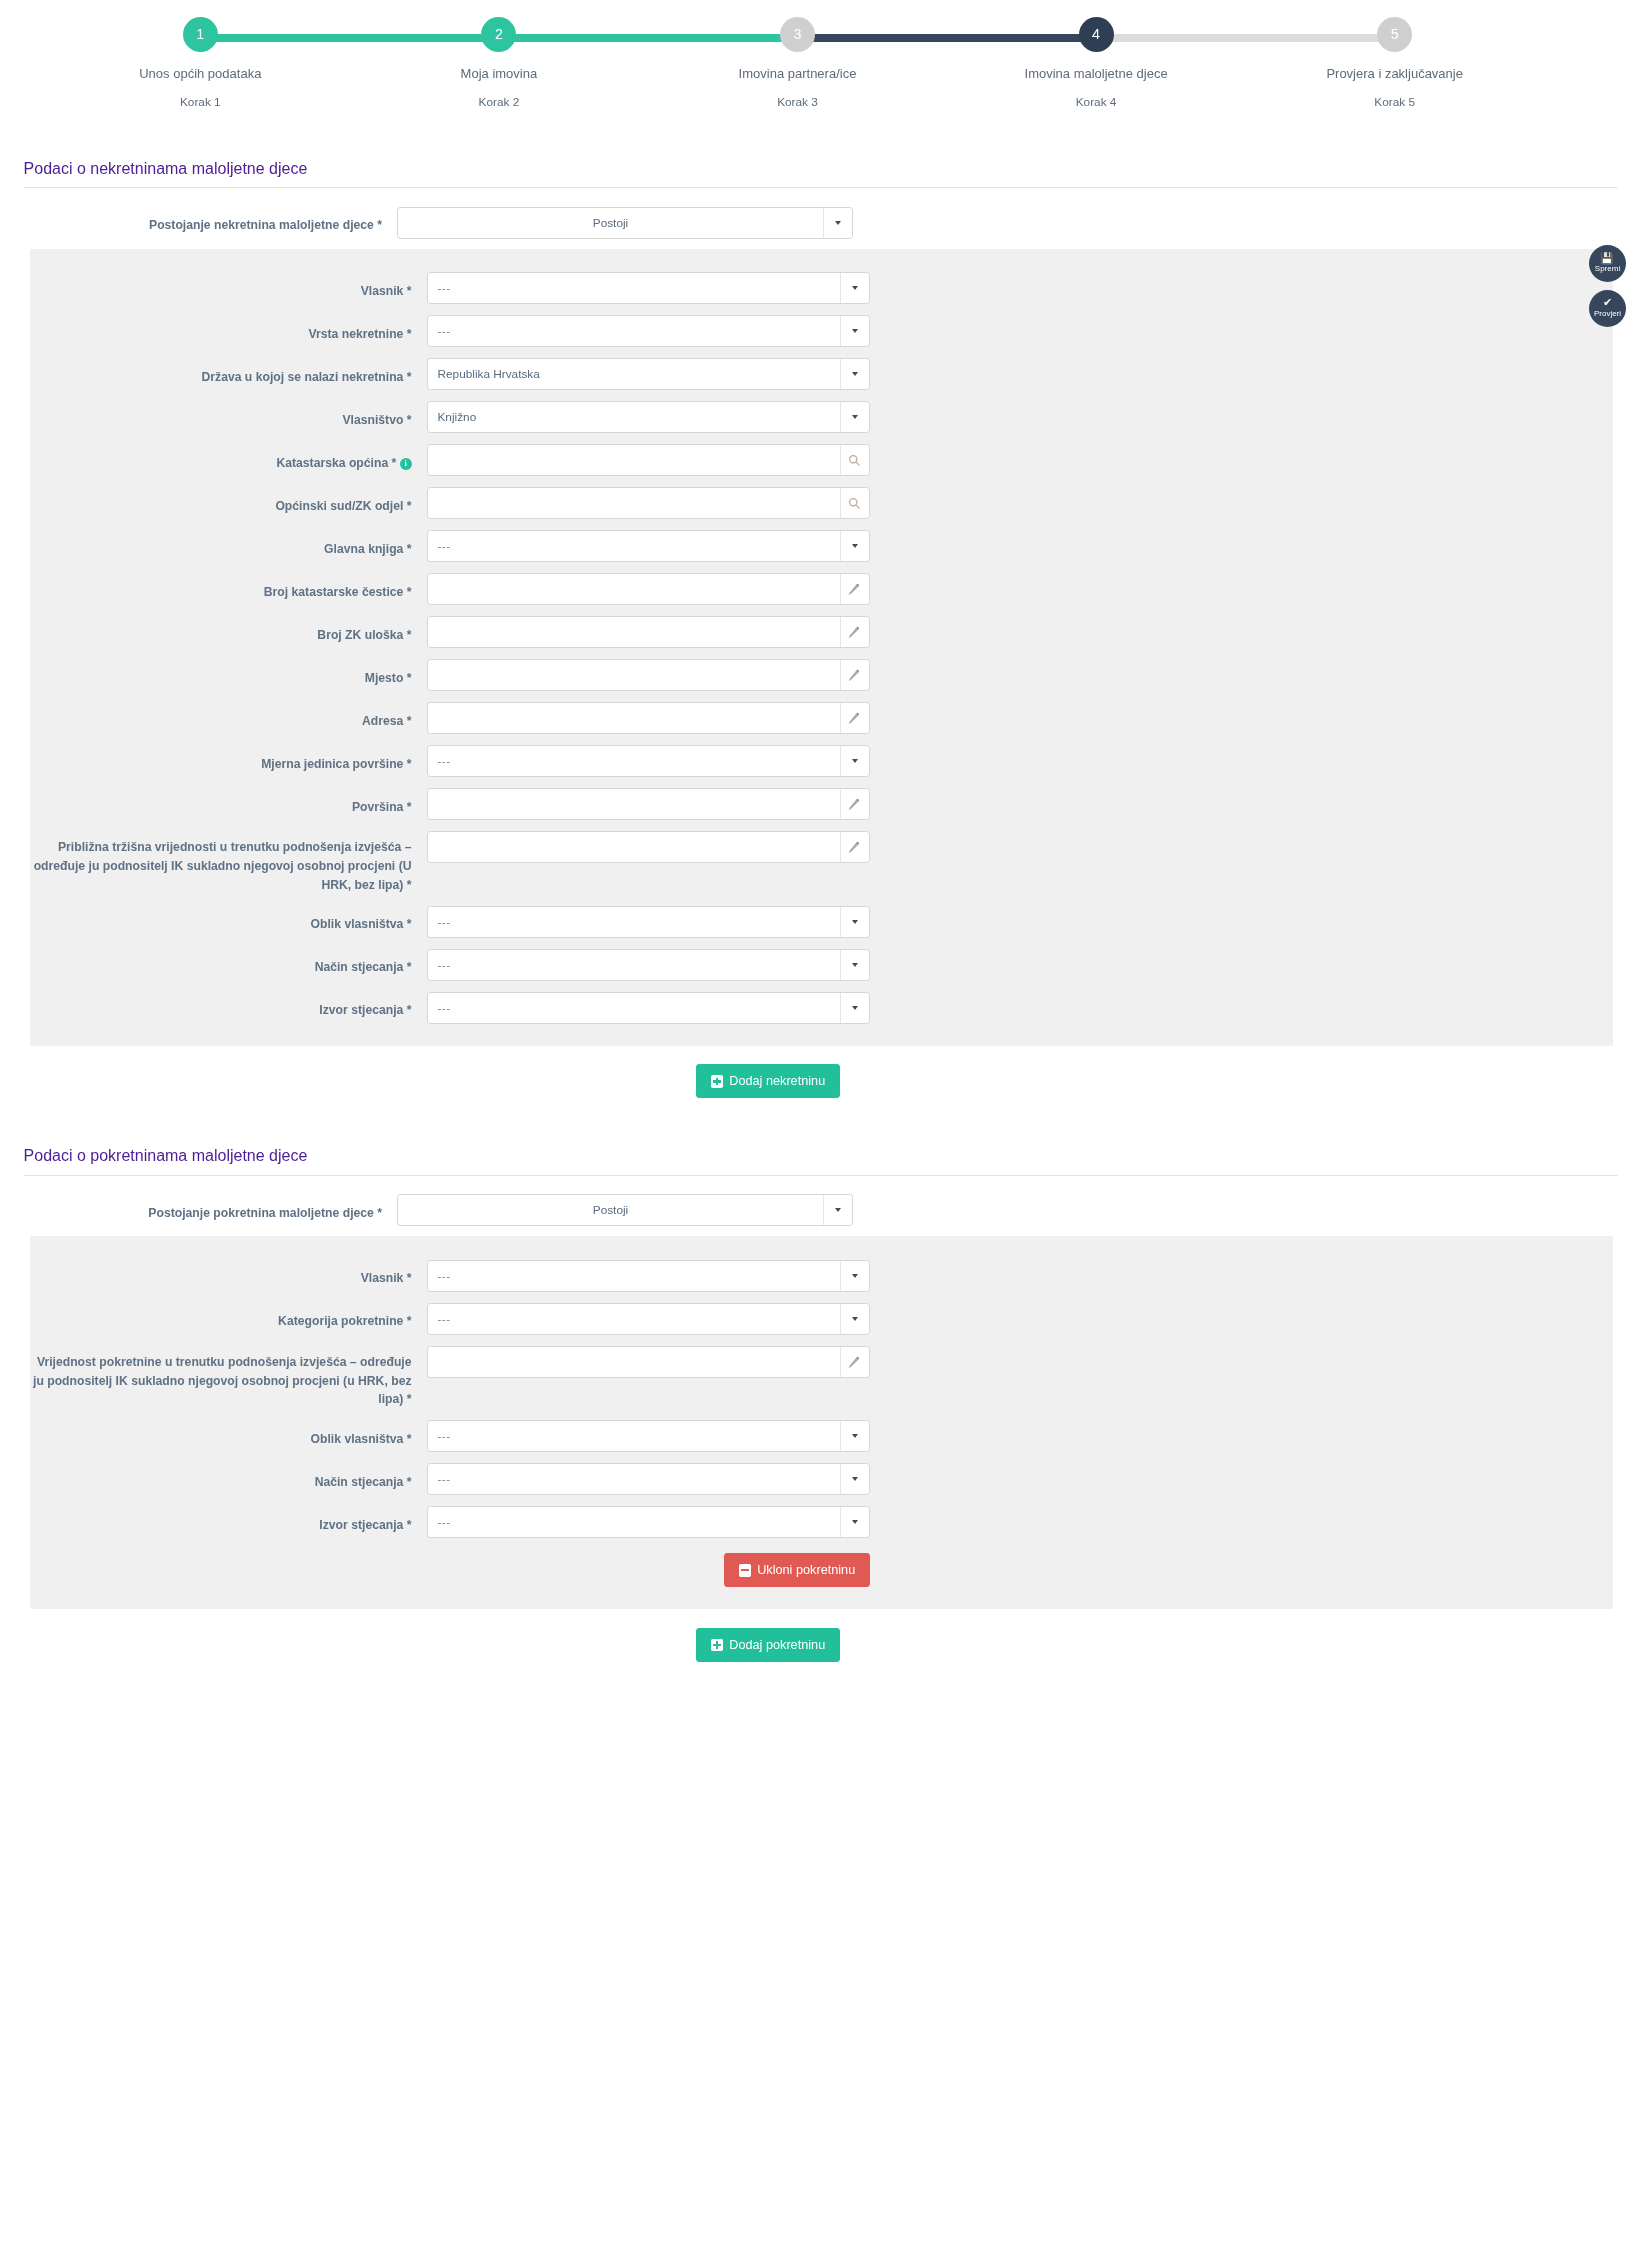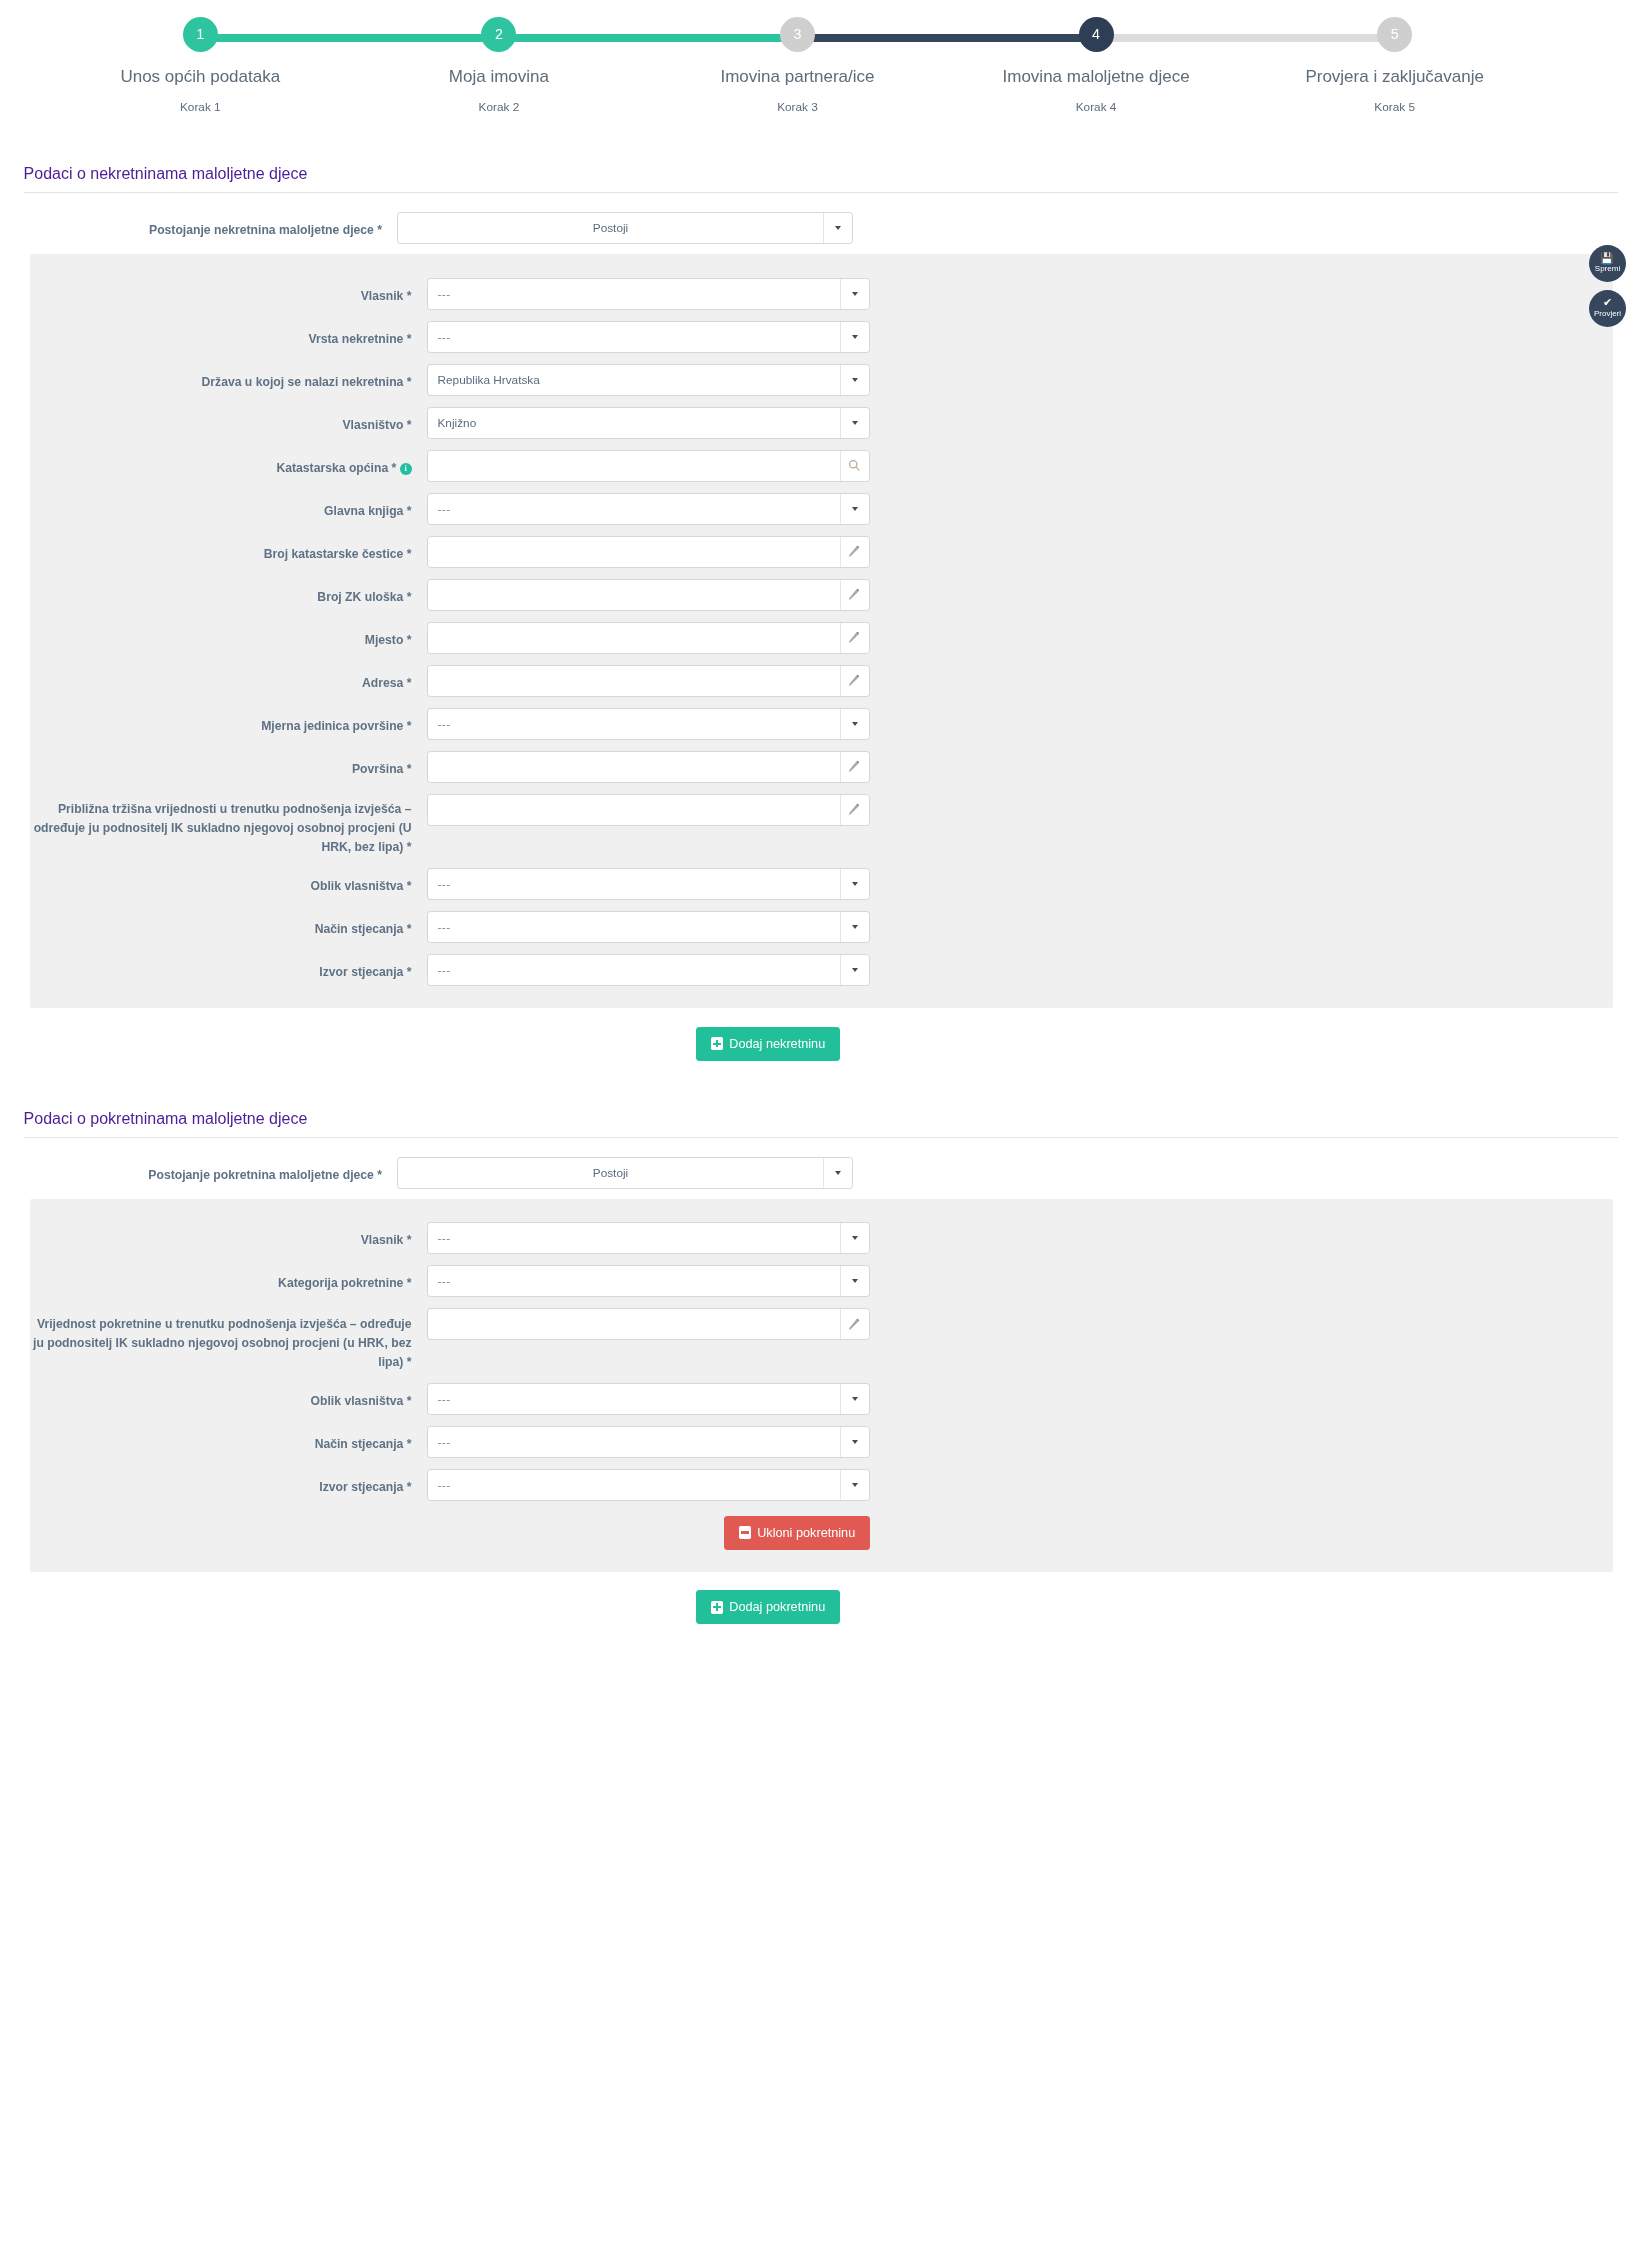--- a/index.html
+++ b/index.html
@@ -57,21 +57,21 @@
     color: #fff;
     font-size: 14.3px;
     font-weight: 400;
     line-height: 1;
     background: #cfcfcf;
   }
   .step.done .bubble   { background: #2ec4a0; }
   .step.active .bubble { background: #2d3e55; }
   .step .title {
     margin-top: 14.3px;
-    font-size: 17px;
+    font-size: 13px;
     color: #5d6b7a;
     line-height: 1.3;
     white-space: nowrap;
   }
   .step .sub {
     margin-top: 11.8px;
     font-size: 11.8px;
     color: #5d6b7a;
     white-space: nowrap;
   }
@@ -347,20 +347,34 @@
               <div class="addon">
                 <svg class="ic" width="12.7" height="12.7" viewBox="0 0 16 16" fill="none" stroke="#b9a99a" stroke-width="1.5">
                   <circle cx="6.6" cy="6.6" r="4.6"></circle>
                   <line x1="10.2" y1="10.2" x2="14" y2="14" stroke-linecap="round"></line>
                 </svg>
               </div>
             </div>
           </div>
         </div>
         <div class="row">
+          <div class="lbl">Općinski sud/ZK odjel *</div>
+          <div class="ctrl">
+            <div class="field">
+              <div class="val"></div>
+              <div class="addon">
+                <svg class="ic" width="12.7" height="12.7" viewBox="0 0 16 16" fill="none" stroke="#b9a99a" stroke-width="1.5">
+                  <circle cx="6.6" cy="6.6" r="4.6"></circle>
+                  <line x1="10.2" y1="10.2" x2="14" y2="14" stroke-linecap="round"></line>
+                </svg>
+              </div>
+            </div>
+          </div>
+        </div>
+        <div class="row">
           <div class="lbl">Glavna knjiga *</div>
           <div class="ctrl">
             <div class="field">
               <div class="val ph">---</div>
               <div class="addon">
                 <span class="caret"></span>
               </div>
             </div>
           </div>
         </div>

